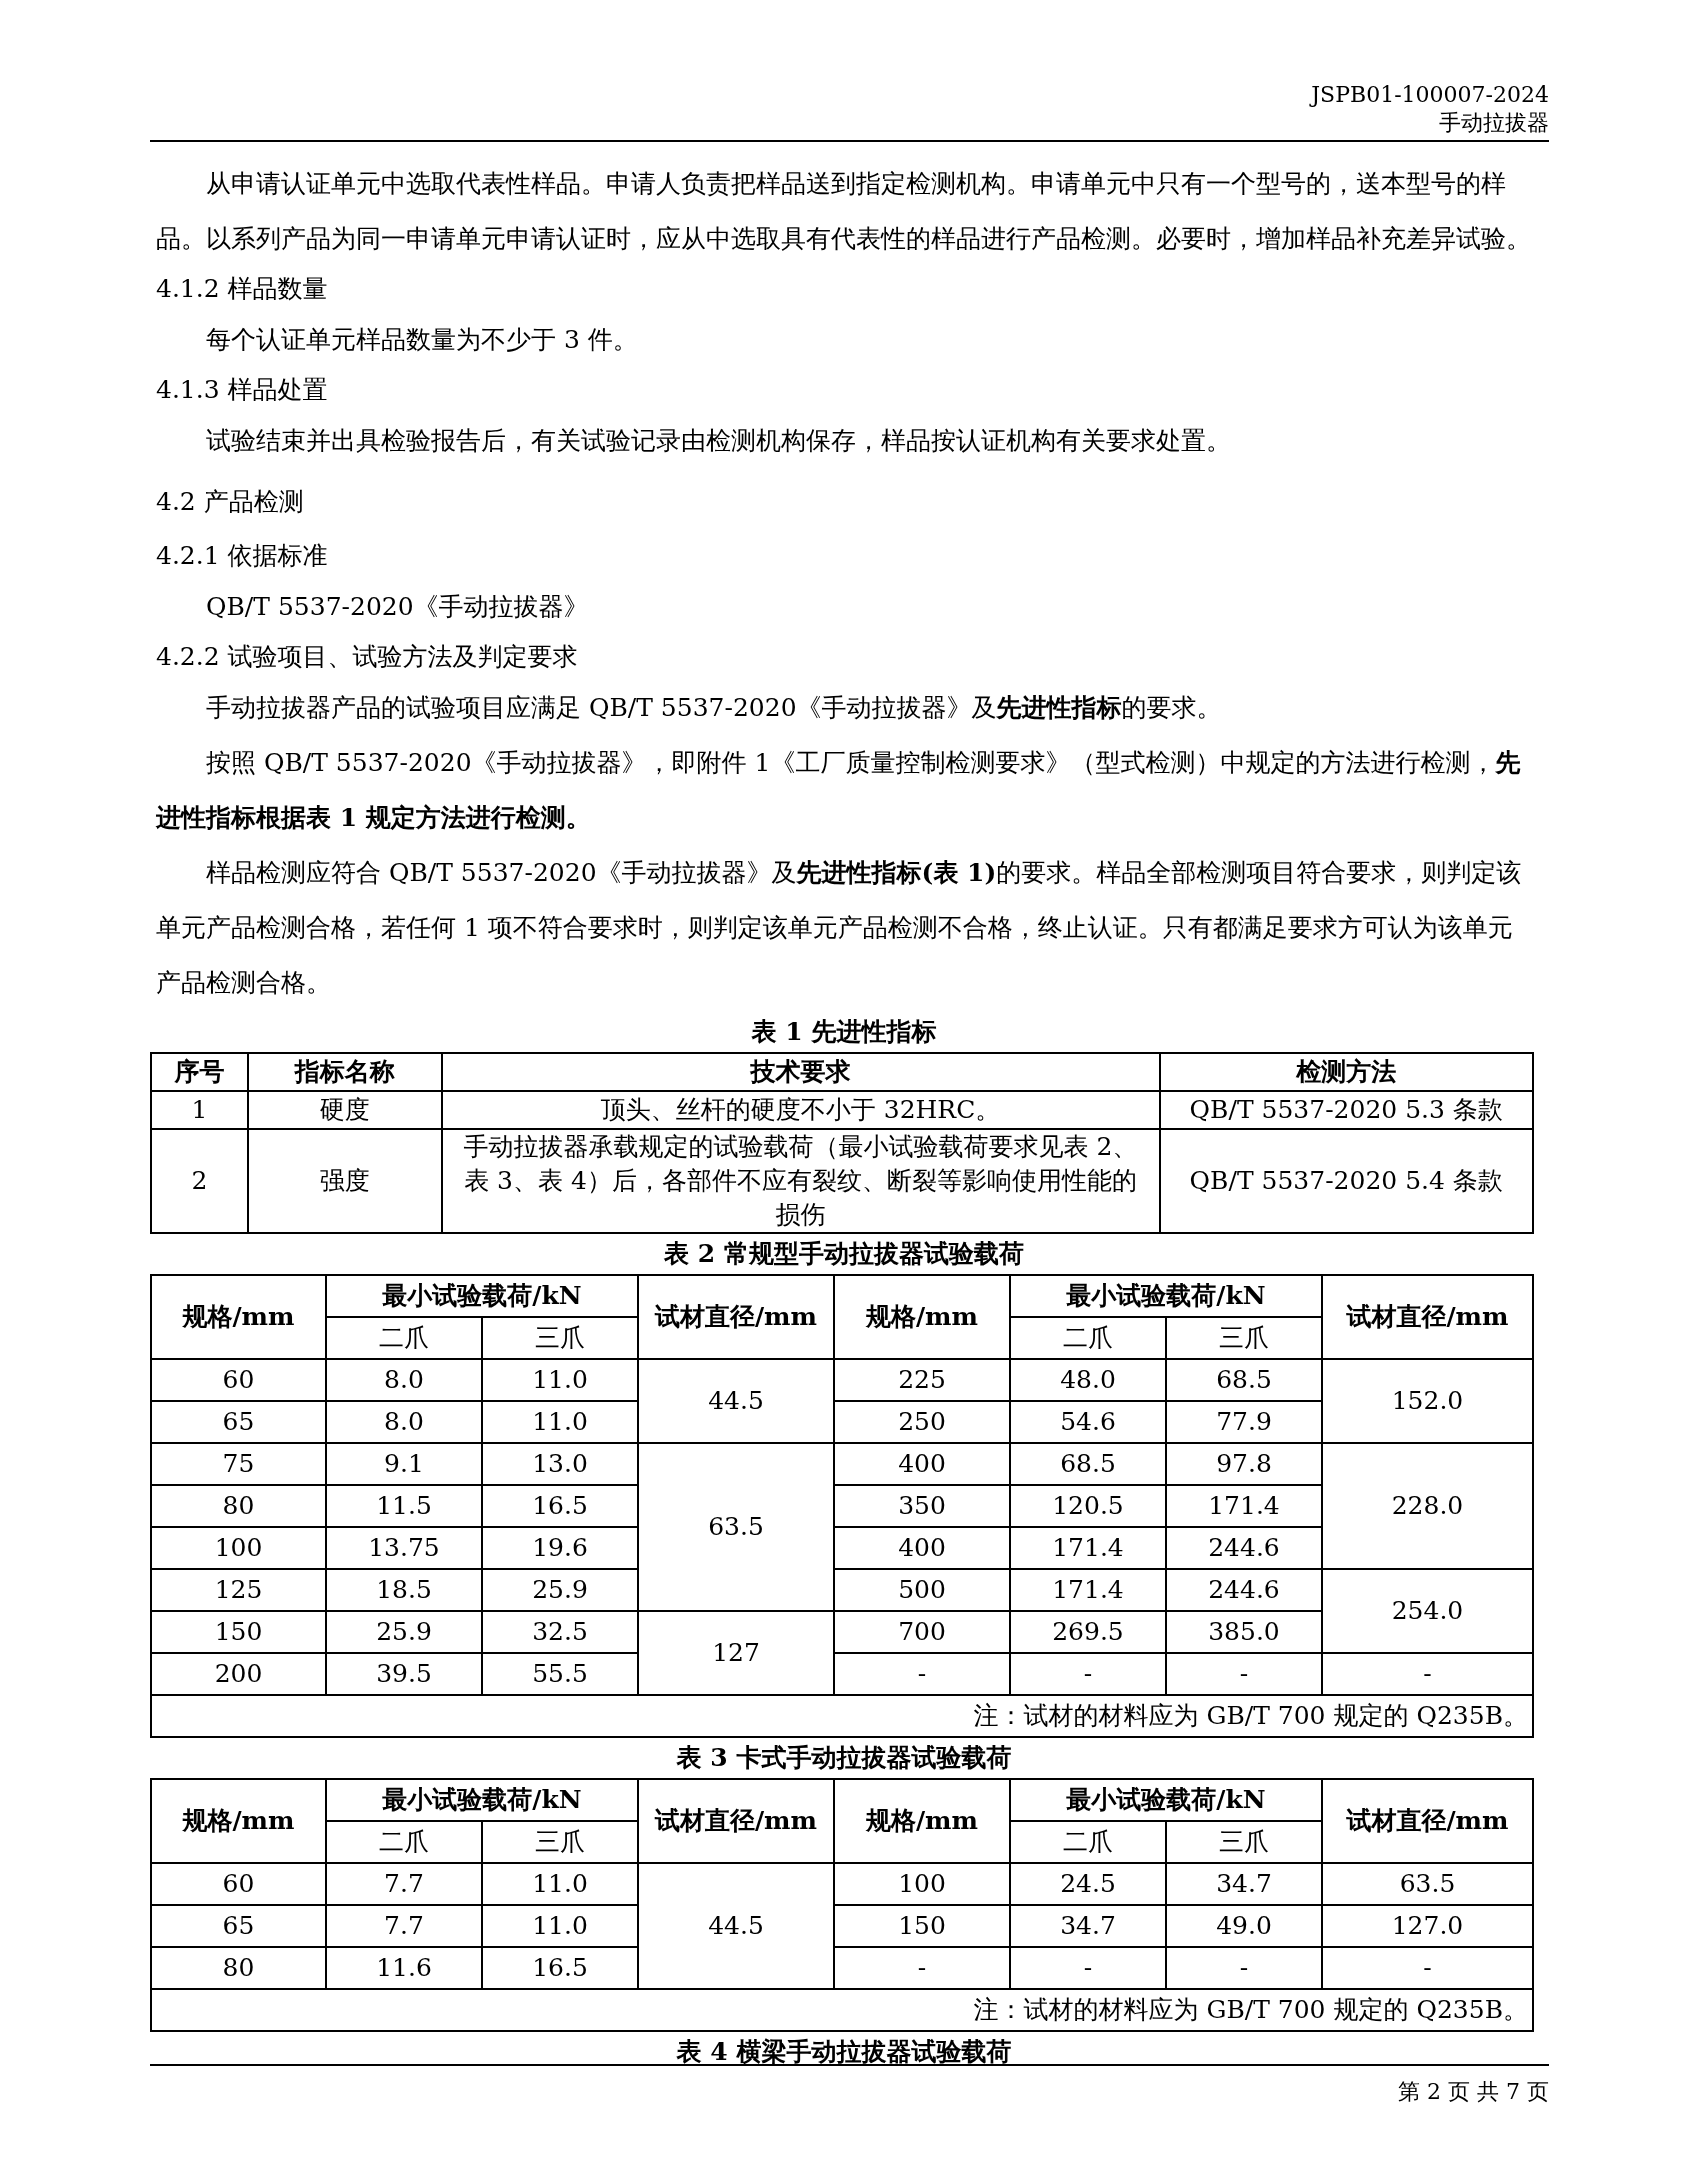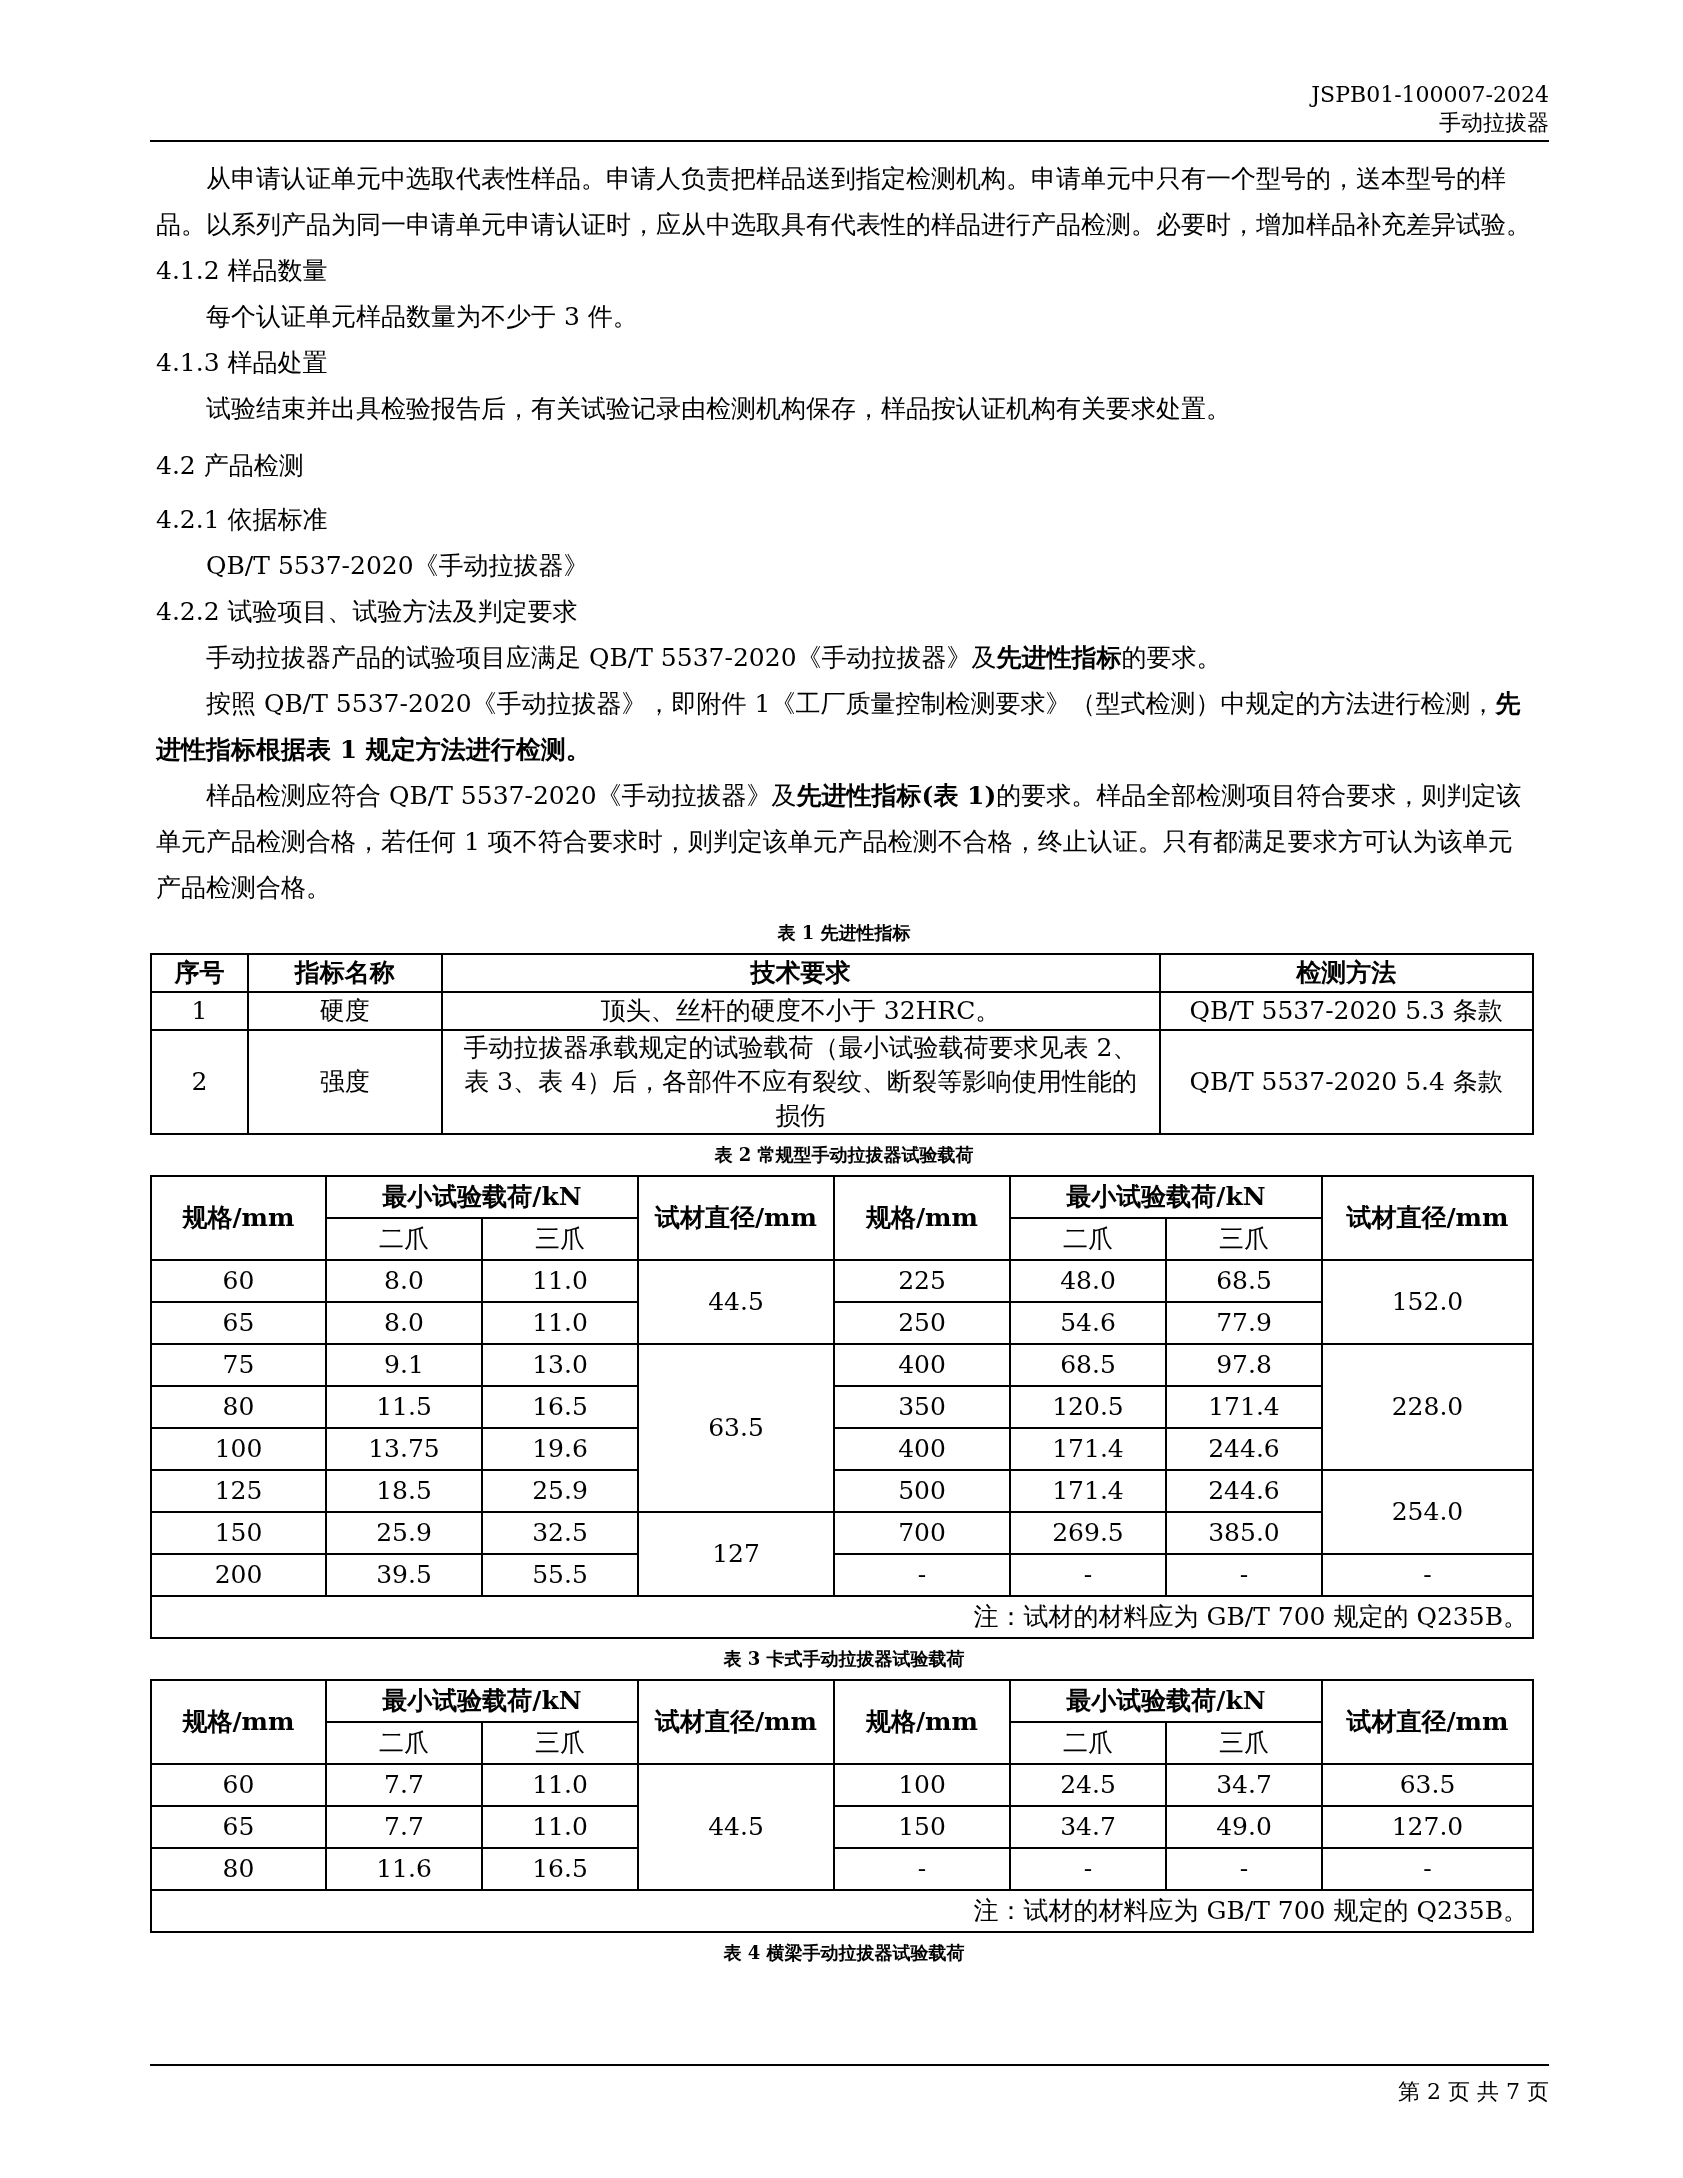--- a/index.html
+++ b/index.html
@@ -4,26 +4,26 @@
 <style>
   html, body { margin:0; padding:0; background:#ffffff; }
   body { width:1683px; height:2178px; position:relative; overflow:hidden;
          font-family:"DejaVu Serif","Liberation Serif",serif; color:#000; }
   .page { position:absolute; left:0; top:0; width:1683px; height:1785px;padding-left:16px; }
   .hdr { position:absolute; right:150px; top:81px; text-align:right; font-size:22px; line-height:28px; }
   .hdr-rule { position:absolute; left:150px; right:150px; top:140px; border-top:2px solid #000; }
   .ftr-rule { position:absolute; left:150px; right:150px; top:2064px; border-top:2px solid #000; }
   .ftr { position:absolute; right:150px; top:2077px; font-size:22px; }
   .body { position:absolute; left:156px; top:156px; width:1376px; font-size:25px; }
-  p { margin:0; line-height:46px; }
+  p { margin:0; line-height:55px; }
   .ind { text-indent:50px; }
   .h { line-height:46px; }
   .h2 { margin-top:11px; margin-bottom:8px; }
   b { font-weight:bold; }
-  .cap { text-align:center; font-weight:bold; font-size:18px; line-height:40px; }
+  .cap { text-align:center; font-weight:bold; font-size:25px; line-height:40px; }
   table { border-collapse:collapse; width:1384px; margin-left:-6px; }
   td, th { border:2px solid #000; text-align:center; font-size:25px; padding:0 4px; font-weight:normal; }
   th { font-weight:bold; }
   .t1 td, .t1 th { height:36px; line-height:34px; }
   .t2 td, .t2 th { height:40px; line-height:38px; }
   .note { text-align:right; padding-left:10px; }
 </style>
 </head>
 <body>
 

